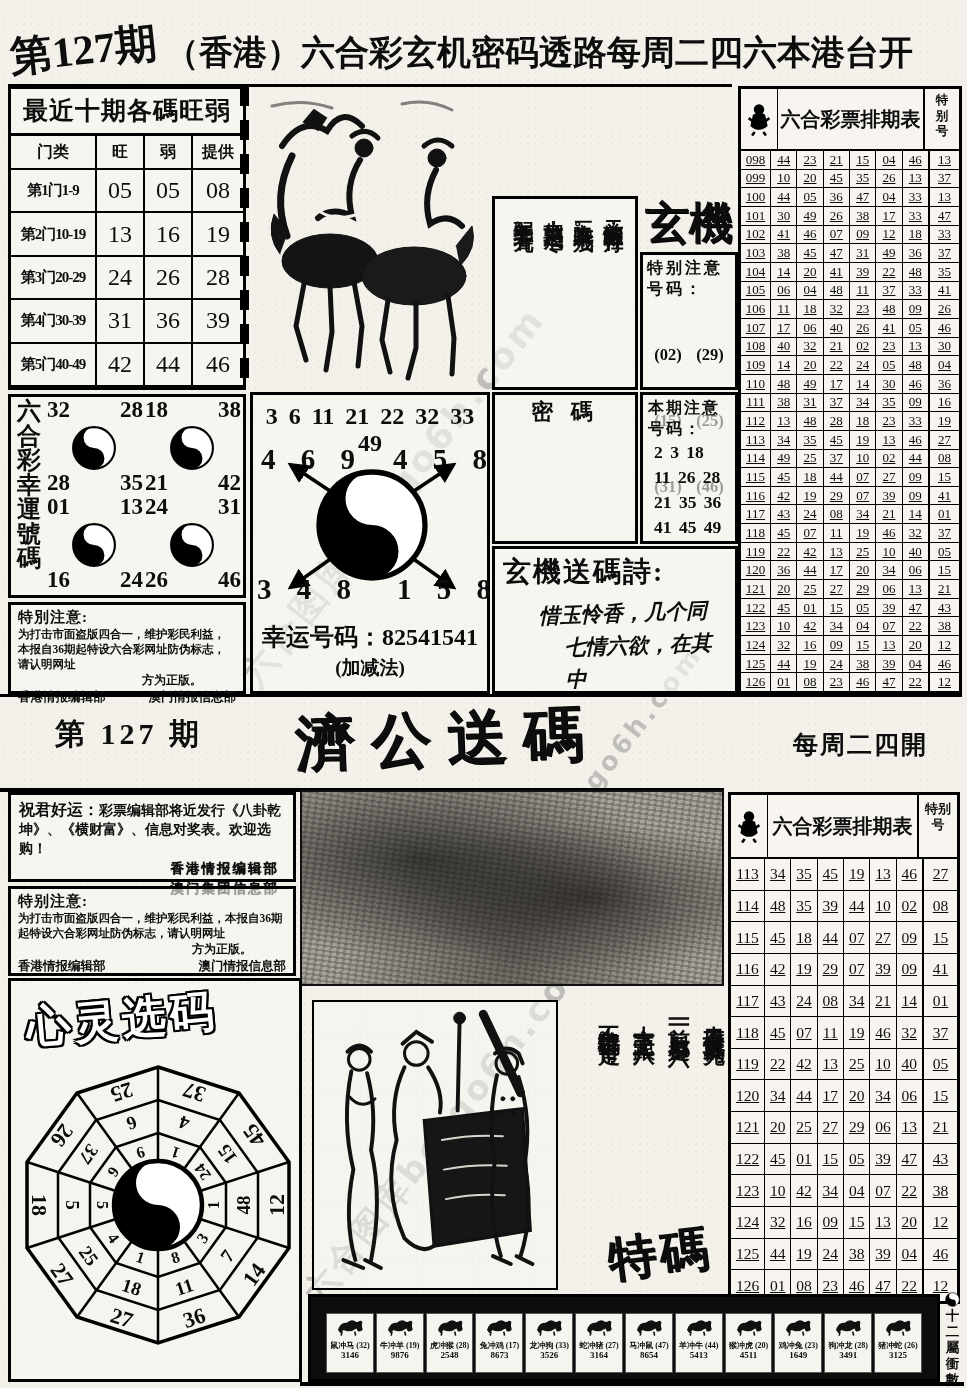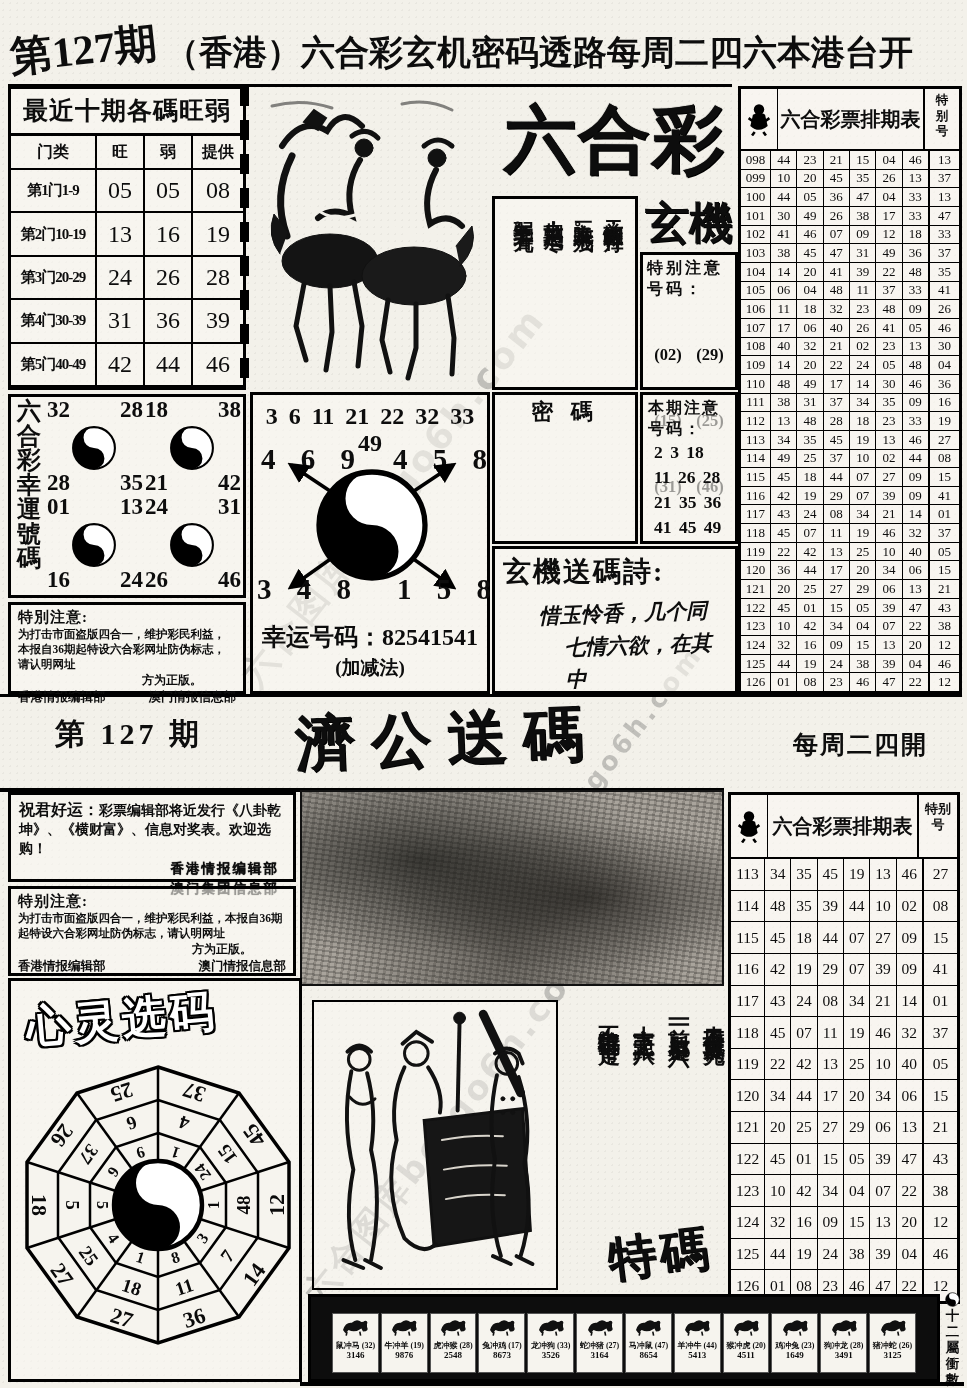--- a/index.html
+++ b/index.html
@@ -85,21 +85,21 @@
   #sched2 .sched-head{height:62px;}
   .monkey{width:36px;border-right:1px solid #000;display:flex;align-items:center;justify-content:center;}
   .monkey svg{width:26px;height:34px;}
   .sched-title{flex:1;display:flex;align-items:center;justify-content:center;font-weight:bold;}
   #sched1 .sched-title{font-size:20px;letter-spacing:0;}
   #sched2 .sched-title{font-size:20px;}
   .spec-col{border-left:2px solid #000;font-weight:bold;text-align:center;word-break:break-all;line-height:1.25;}
   #sched1 .spec-col{width:24px;font-size:12.5px;padding:4px 5px 0;}
   #sched2 .spec-col{width:26px;font-size:13px;padding:6px 6px 0;}
   .sched-rows{flex:1;display:flex;flex-direction:column;}
-  .trow{flex:1;display:grid;border-bottom:1px solid #000;align-items:center;text-align:right;}
+  .trow{flex:1;display:grid;border-bottom:1px solid #000;align-items:center;text-align:right;text-decoration:underline;}
   #sched1 .trow{grid-template-columns:30px repeat(6,1fr) 30px;font-size:13px;}
   #sched2 .trow{grid-template-columns:34px repeat(6,1fr) 34px;font-size:15.5px;}
   .trow:last-child{border-bottom:none;}
   .trow span{border-right:1px solid #000;align-self:stretch;display:flex;align-items:center;justify-content:center;}
   .trow span:last-child{border-right:none;border-left:1px solid #000;}
   
   #s2-issue{left:55px;top:714px;font-size:30px;font-weight:bold;letter-spacing:4px;}
   #s2-title{left:295px;top:696px;width:480px;font-size:60px;font-weight:900;letter-spacing:16px;transform:rotate(-2deg);white-space:nowrap;text-shadow:1px 1px 0 #000;}
   #s2-sched{left:793px;top:728px;font-size:25px;font-weight:bold;letter-spacing:2px;}
   #s2-rule{left:0;top:788px;width:724px;border-top:4px solid #000;height:0;}
@@ -123,21 +123,21 @@
       radial-gradient(ellipse at 50% 85%,rgba(40,38,34,.5),transparent 60%),
       repeating-linear-gradient(8deg,rgba(30,30,28,.25) 0 2px,transparent 2px 5px),
       repeating-linear-gradient(98deg,rgba(55,50,45,.22) 0 3px,transparent 3px 7px);}
   #warriors{left:312px;top:1000px;width:246px;height:290px;border:2px solid #000;box-sizing:border-box;background:rgba(250,248,242,.5);}
   #shengxiao{left:312px;top:1292px;font-size:27px;font-weight:900;letter-spacing:5px;text-shadow:1px 1px 0 #000;}
   #bpoem{left:568px;top:1008px;width:166px;height:250px;writing-mode:vertical-rl;font-size:22px;font-weight:bold;line-height:30px;letter-spacing:3px;}
   #bpoem .vcol{margin:0 5px;}
   #tema{left:608px;top:1222px;font-size:48px;font-weight:900;letter-spacing:4px;transform:rotate(-7deg);text-shadow:1px 1px 0 #000;}
   
   #zstrip{left:308px;top:1294px;width:632px;height:88px;background:#0d0d0d;border:3px solid #000;box-sizing:border-box;
-          display:flex;align-items:flex-end;gap:2px;padding:0 21px 6px;}
+          display:flex;align-items:flex-end;gap:2px;padding:0 15px 6px;}
   .zcell{flex:1;background:#f6f4ee;border:1px solid #555;height:60px;text-align:center;padding-top:1px;box-sizing:border-box;}
   .zcell svg{width:32px;height:22px;}
   .zname{font-size:8px;font-weight:bold;line-height:1.15;white-space:nowrap;}
   .zcode{font-size:9px;font-weight:bold;}
   #zvert{left:941px;top:1292px;width:23px;height:94px;text-align:center;font-size:13.5px;font-weight:bold;line-height:1.18;}
   #zvert svg{width:15px;height:15px;display:block;margin:0 auto 1px;}
   #bottom-rule{left:300px;top:1382px;width:664px;border-top:4px solid #000;height:0;}
   
   .wm{position:absolute;color:rgba(95,95,95,.34);font-weight:bold;letter-spacing:4px;white-space:nowrap;pointer-events:none;
       font-family:"DejaVu Sans","Liberation Sans",sans-serif;transform-origin:left bottom;transform:rotate(-52deg);}
@@ -308,21 +308,20 @@
         <line x1="152" y1="116" x2="200" y2="150" marker-end="url(#ah)"></line>
       </g>
       <use href="#yy" transform="translate(119,88) scale(1.06)"></use>
     </svg>
     <span class="corner" id="pk-bl">3 4 8</span>
     <span class="corner" id="pk-br">1 5 8</span>
     <div class="lucky-line"><span>幸运号码：</span><span>82541541</span></div>
     <div class="lucky-method">(加减法)</div>
   </div>
 
-  <div class="abs heavy" id="logo6">六合彩</div>
   <div class="abs heavy" id="mystic-sub">玄機</div>
   <div class="box" id="vpoem">
 
   <div class="vcol">二前惆帐三牡丹，</div>
       <div class="vcol">三六晚来二七残。</div>
       <div class="vcol">十朝风起三七尽，</div>
       <div class="vcol">弱红十二看二九。</div>
     </div>
   <div class="box" id="specialbox">
     <div class="sp-t">特别注意</div>

